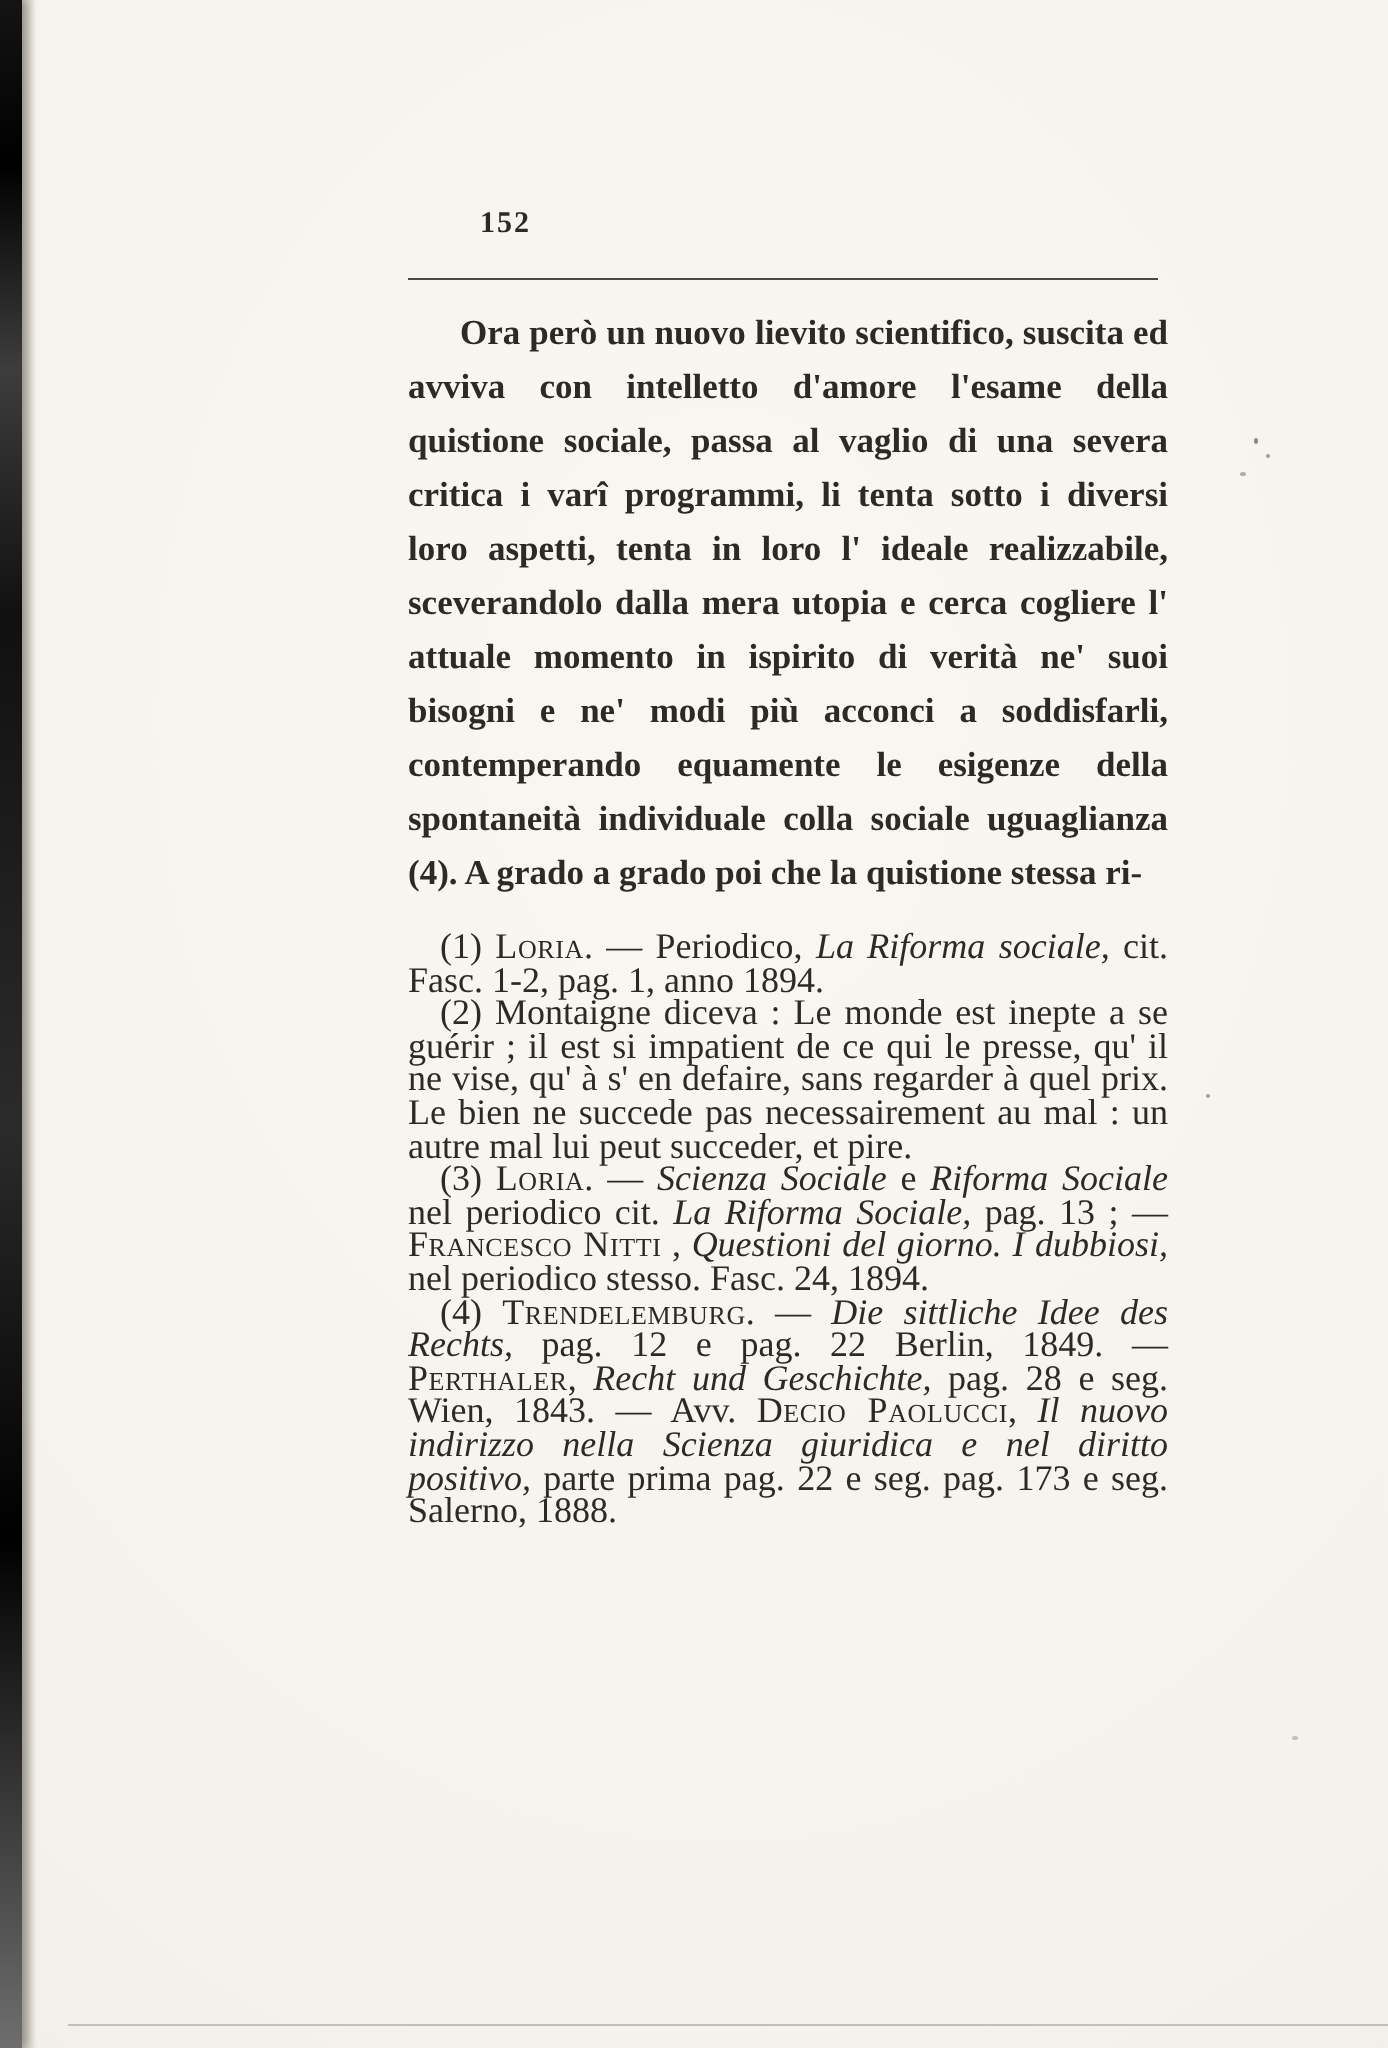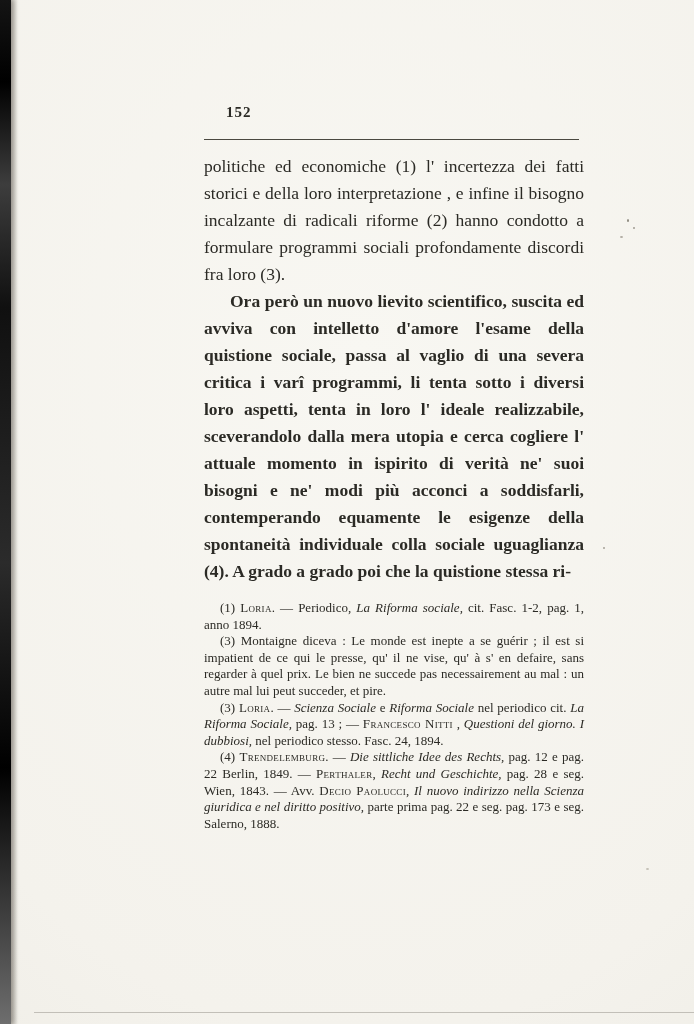--- a/index.html
+++ b/index.html
@@ -18,38 +18,38 @@
   .scan-band {
     position: absolute; left: 0; top: 0; width: 11px; height: 100%;
     background: linear-gradient(180deg, #141414 0%, #000 8%, #3d3d3d 18%, #101010 30%, #2b2b2b 55%, #000 75%, #4a4a4a 92%, #6e6e6e 100%);
     box-shadow: 3px 0 5px rgba(60,55,45,.35);
   }
   .scan-band-soft {
     position: absolute; left: 11px; top: 0; width: 7px; height: 100%;
     background: linear-gradient(90deg, rgba(90,85,75,.30), rgba(90,85,75,0));
   }
   .page-number {
-    position: absolute; left: 226px; top: 104px;
+    position: absolute; left: 240px; top: 104px;
     font-weight: bold; font-size: 15px; letter-spacing: 1px;
   }
   .header-rule {
     position: absolute; left: 204px; top: 139px;
     width: 375px; height: 1px; background: #4a4840;
   }
   .text-col {
     position: absolute; left: 204px; top: 153px; width: 380px;
   }
   .para {
     margin: 0; font-size: 17.5px; line-height: 27px;
     text-align: justify;
   }
   .para.indent { text-indent: 26px; font-weight: bold; }
   .footnotes { margin-top: 15px; }
   .footnote {
-    margin: 0; font-size: 13px; line-height: 16.6px;
+    margin: 0; font-size: 18px; line-height: 16.6px;
     text-align: justify; text-indent: 16px;
   }
   .seg-normal { font-style: normal; }
   .seg-italic { font-style: italic; }
   .seg-smallcaps { font-variant: small-caps; letter-spacing: .3px; }
   .speck { position: absolute; border-radius: 50%; background: #8d897f; }
   .speck-1 { left: 627px; top: 219px; width: 2px; height: 3px; }
   .speck-2 { left: 633px; top: 227px; width: 2px; height: 2px; background: #a19d93; }
   .speck-3 { left: 620px; top: 236px; width: 3px; height: 2px; background: #b0aca2; }
   .speck-4 { left: 603px; top: 547px; width: 2px; height: 2px; background: #a6a298; }
@@ -64,26 +64,25 @@
 
 <div class="paper">
 
   <div class="scan-band"></div>
   <div class="scan-band-soft"></div>
 
   <div class="page-number">152</div>
   <div class="header-rule"></div>
 
   <div class="text-col">
-    <p class="para">politiche ed economiche (1) l' incertezza dei fatti storici e della loro interpretazione , e infine il bisogno incalzante di radicali riforme (2) hanno condotto a formulare programmi sociali profondamente discordi fra loro (3).</p>
     <p class="para indent">Ora però un nuovo lievito scientifico, suscita ed avviva con intelletto d'amore l'esame della quistione sociale, passa al vaglio di una severa critica i varî programmi, li tenta sotto i diversi loro aspetti, tenta in loro l' ideale realizzabile, sceverandolo dalla mera utopia e cerca cogliere l' attuale momento in ispirito di verità ne' suoi bisogni e ne' modi più acconci a soddisfarli, contemperando equamente le esigenze della spontaneità individuale colla sociale uguaglianza (4). A grado a grado poi che la quistione stessa ri-</p>
 
     <div class="footnotes">
         <p class="footnote"><span class="seg-normal">(1) </span><span class="seg-smallcaps">Loria</span><span class="seg-normal">. — Periodico, </span><span class="seg-italic">La Riforma sociale,</span><span class="seg-normal"> cit. Fasc. 1-2, pag. 1, anno 1894.</span></p>
-        <p class="footnote"><span class="seg-normal">(3) Montaigne diceva : Le monde est inepte a se guérir ; il est si impatient de ce qui le presse, qu' il ne vise, qu' à s' en defaire, sans regarder à quel prix. Le bien ne succede pas necessairement au mal : un autre mal lui peut succeder, et pire.</span></p>
+        <p class="footnote"><span class="seg-normal">(2) Montaigne diceva : Le monde est inepte a se guérir ; il est si impatient de ce qui le presse, qu' il ne vise, qu' à s' en defaire, sans regarder à quel prix. Le bien ne succede pas necessairement au mal : un autre mal lui peut succeder, et pire.</span></p>
         <p class="footnote"><span class="seg-normal">(3) </span><span class="seg-smallcaps">Loria</span><span class="seg-normal">. — </span><span class="seg-italic">Scienza Sociale</span><span class="seg-normal"> e </span><span class="seg-italic">Riforma Sociale</span><span class="seg-normal"> nel periodico cit. </span><span class="seg-italic">La Riforma Sociale,</span><span class="seg-normal"> pag. 13 ; — </span><span class="seg-smallcaps">Francesco Nitti</span><span class="seg-normal"> , </span><span class="seg-italic">Questioni del giorno. I dubbiosi,</span><span class="seg-normal"> nel periodico stesso. Fasc. 24, 1894.</span></p>
         <p class="footnote"><span class="seg-normal">(4) </span><span class="seg-smallcaps">Trendelemburg</span><span class="seg-normal">. — </span><span class="seg-italic">Die sittliche Idee des Rechts,</span><span class="seg-normal"> pag. 12 e pag. 22 Berlin, 1849. — </span><span class="seg-smallcaps">Perthaler</span><span class="seg-normal">, </span><span class="seg-italic">Recht und Geschichte,</span><span class="seg-normal"> pag. 28 e seg. Wien, 1843. — Avv. </span><span class="seg-smallcaps">Decio Paolucci</span><span class="seg-normal">, </span><span class="seg-italic">Il nuovo indirizzo nella Scienza giuridica e nel diritto positivo,</span><span class="seg-normal"> parte prima pag. 22 e seg. pag. 173 e seg. Salerno, 1888.</span></p>
       </div>
   </div>
 
   <div class="speck speck-1"></div>
   <div class="speck speck-2"></div>
   <div class="speck speck-3"></div>
   <div class="speck speck-4"></div>
   <div class="speck speck-5"></div>

